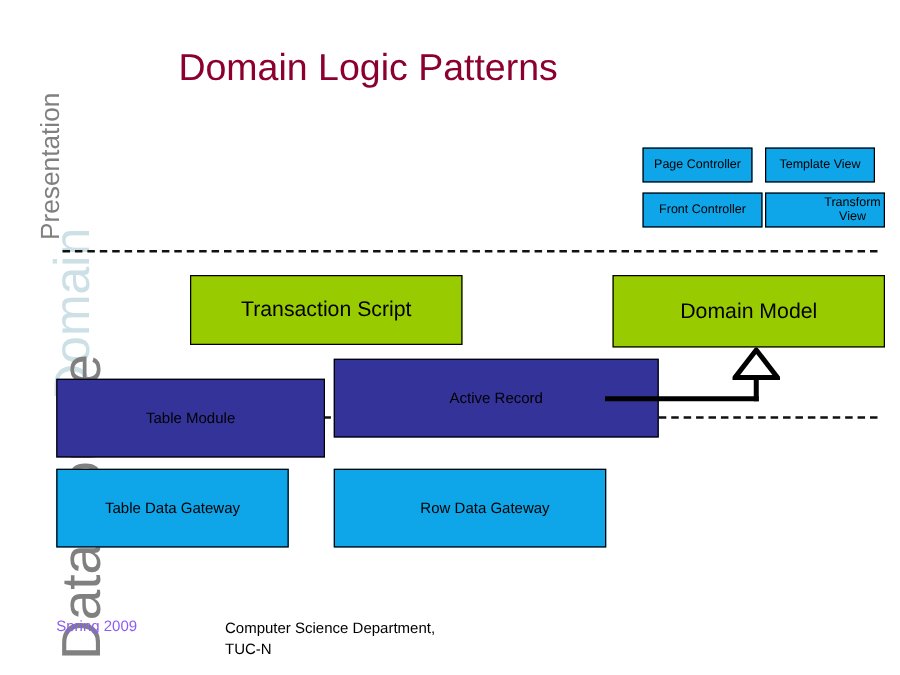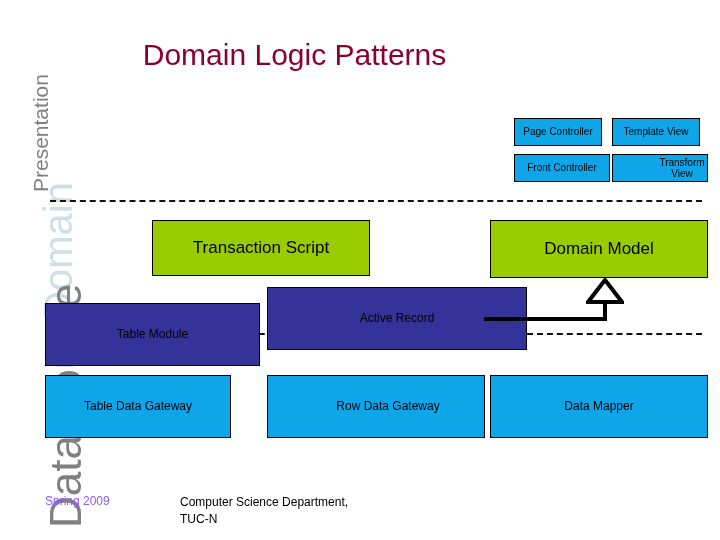--- a/index.html
+++ b/index.html
@@ -155,21 +155,20 @@
   <div class="pbox gray small b-transform-view">Transform View</div>
 
   <div class="pbox green large b-transaction-script">Transaction Script</div>
   <div class="pbox green large b-domain-model">Domain Model</div>
 
   <div class="pbox blue medium b-table-module">Table Module</div>
   <div class="pbox blue medium b-active-record">Active Record</div>
 
   <div class="pbox gray medium b-table-data-gateway">Table Data Gateway</div>
   <div class="pbox gray medium b-row-data-gateway">Row Data Gateway</div>
-  <div class="pbox gray medium b-data-mapper">Data Mapper</div>
 
   <div class="conn conn-horiz"></div>
   <div class="conn conn-vert"></div>
   <div class="arrow-wrap">
     <svg width="38" height="26" viewBox="0 0 38 26">
       <polygon points="19,2 36,24 2,24" fill="#ffffff" stroke="#000000" stroke-width="4" stroke-linejoin="miter"></polygon>
     </svg>
   </div>
 
   <div class="footer-left">Spring 2009</div>

